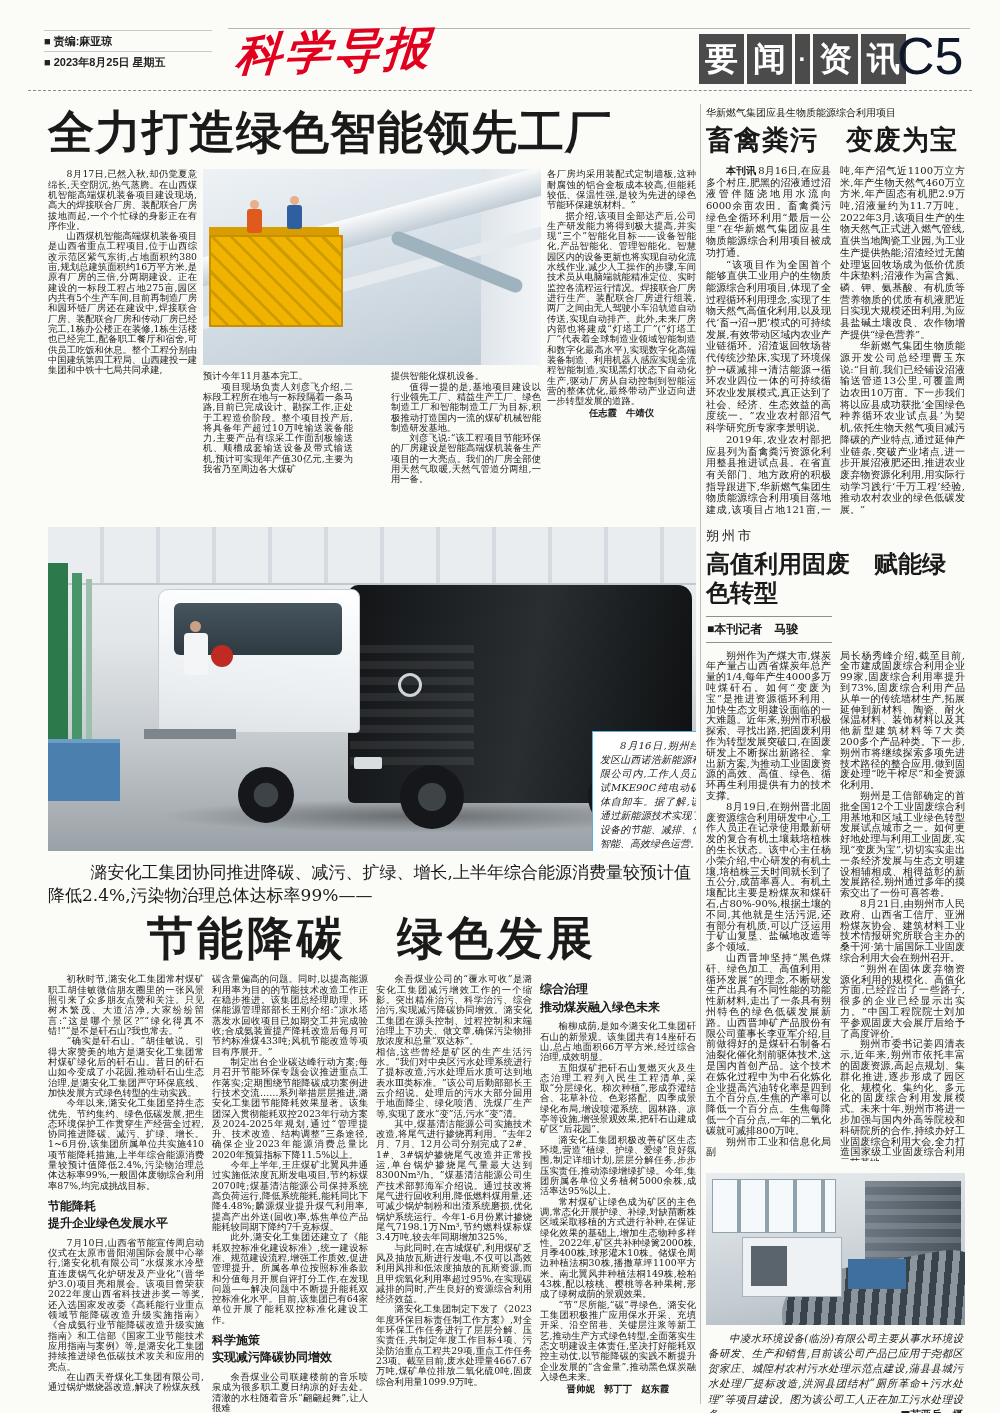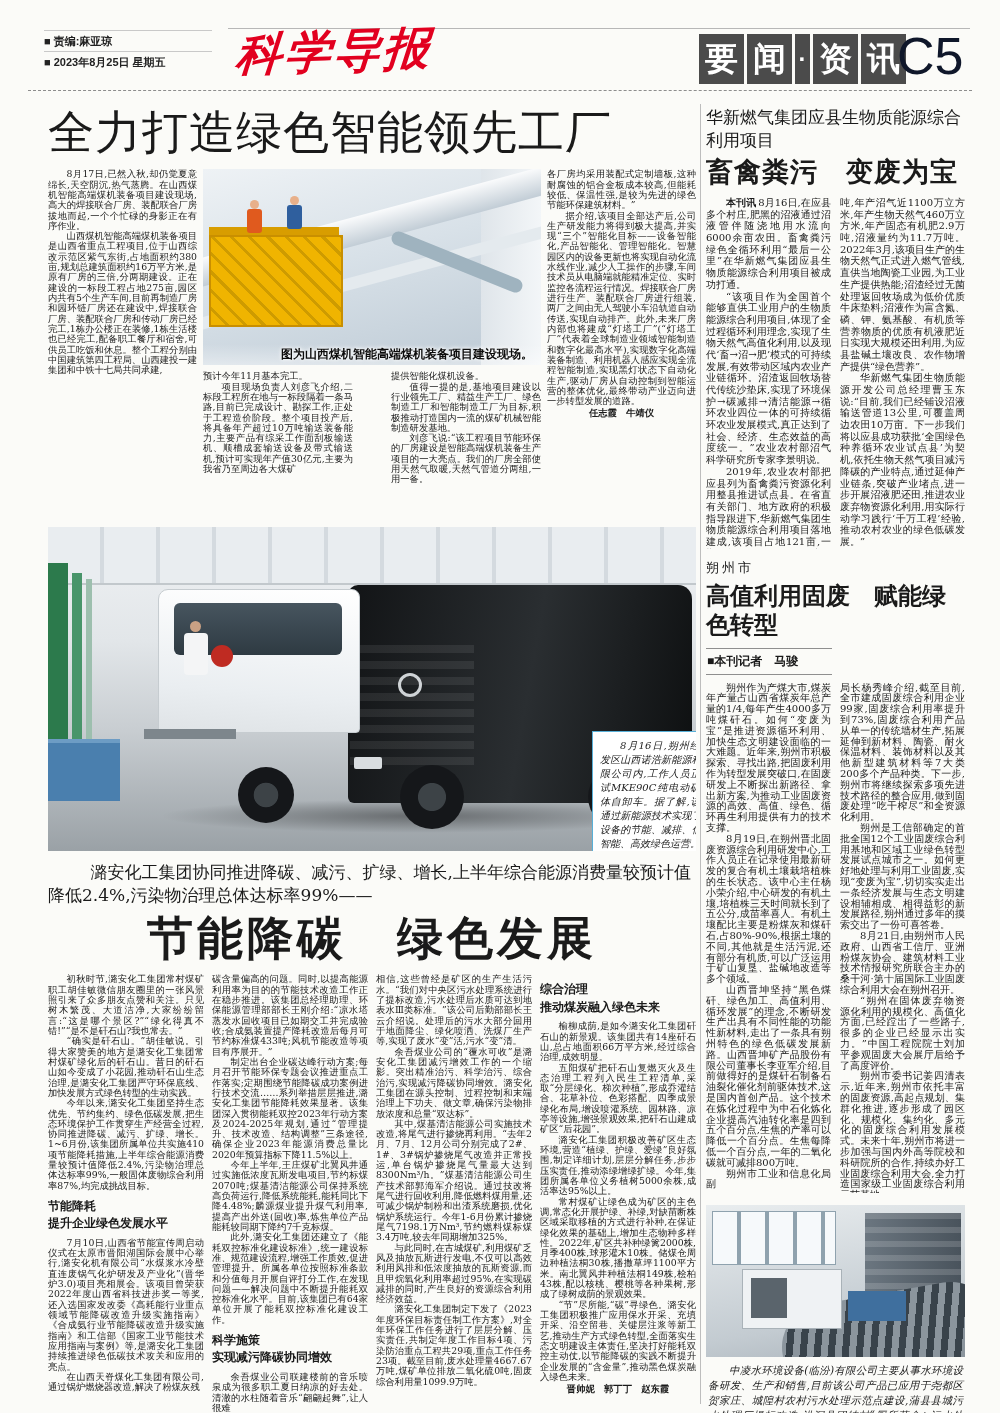--- a/index.html
+++ b/index.html
@@ -24,21 +24,21 @@
   .leftcol{position:absolute;left:48px;top:104px;width:648px;}
   .rightcol{position:absolute;left:706px;top:104px;width:259px;}
   
   .para{margin:0;text-indent:2em;text-align:justify;overflow-wrap:break-word;}
   .para.cont{text-indent:0;}
   .subhead{font-family:"Liberation Sans",sans-serif;font-weight:bold;font-size:12px;line-height:1.45;
            margin:7px 0 5px;white-space:pre-line;}
   .credit-line{text-align:center;font-weight:bold;margin:2px 0 0;text-indent:0;}
   
   .kicker1{font-size:16px;letter-spacing:6px;}
-  .headline1{font-size:46px;font-weight:400;font-family:"Liberation Sans",sans-serif;
+  .headline1{font-size:46px;font-weight:700;font-family:"Liberation Sans",sans-serif;
              letter-spacing:1px;line-height:1.05;margin:4px 0 13px;}
   .ma-body{display:flex;gap:6px;height:350px;overflow:hidden;font-size:9.3px;line-height:1.11;}
   .ma-c{width:149px;flex:none;}
   .ma-mid{width:338px;flex:none;display:flex;flex-direction:column;}
   .midcols{display:flex;gap:38px;flex:1;overflow:hidden;}
   .midcol{flex:1;}
   
   .photo1{position:relative;height:196px;margin-bottom:6px;overflow:hidden;
           background:linear-gradient(165deg,#eef2f5 0%,#d8e1e8 45%,#bcc9d4 100%);}
   .p1-beam{position:absolute;left:-30px;top:34px;width:470px;height:28px;transform:rotate(-15deg);
@@ -88,21 +88,21 @@
         text-align:justify;overflow:hidden;}
   .tcap p{margin:0;text-indent:2em;}
   .capcredit{font-style:normal;font-weight:bold;float:right;}
   
   .luan{margin-top:10px;}
   .luan-intro{font-size:17px;font-weight:normal;line-height:1.32;text-indent:2.5em;width:646px;margin:0;}
   .luan-head{font-size:46px;font-weight:900;text-align:center;letter-spacing:4px;margin:8px 0 12px;line-height:1.05;}
   .luan-cols{display:flex;gap:8px;height:438px;overflow:hidden;font-size:9.3px;line-height:1.11;}
   .lc{width:156px;flex:none;}
   
-  .kicker2{font-size:17px;margin:2px 0 4px;}
+  .kicker2{font-size:10px;margin:2px 0 4px;}
   .head2{font-size:27px;font-weight:900;letter-spacing:1px;margin:4px 0 10px;line-height:1.15;}
   .twocol{display:flex;gap:9px;overflow:hidden;font-size:10px;line-height:1.17;}
   .tc{width:125px;flex:none;}
   .bio-body{height:352px;}
   .lead{font-family:"Liberation Sans",sans-serif;margin-right:2px;}
   .shz{margin-top:10px;}
   .kicker3{font-size:13px;letter-spacing:3px;}
   .head3{font-size:24px;font-weight:900;margin:5px 0 8px;line-height:1.2;}
   .byline{font-size:12px;font-weight:bold;font-family:"Liberation Sans",sans-serif;width:124px;
           border-top:1px solid #8f8f8f;border-bottom:1px solid #8f8f8f;padding:4px 1px;margin:0 0 8px;}
@@ -161,21 +161,20 @@
         <div class="ma-mid">
           <div class="photo1">
             <div class="p1-wall"></div>
             <div class="p1-beam"></div>
             <div class="p1-pipe"></div>
             <div class="p1-duct"></div>
             <div class="p1-rail"></div>
             <div class="wkr" style="left:44px;top:40px;background:#e05a1e;"></div>
             <div class="wkr" style="left:84px;top:36px;background:#2f5f9e;"></div>
             <div class="p1-lift"></div>
-            <div class="p1cap">图为山西煤机智能高端煤机装备项目建设现场。</div>
           </div>
           <div class="midcols">
             <div class="midcol">
                 <p class="para cont">预计今年11月基本完工。</p>
                 <p class="para">项目现场负责人刘彦飞介绍,二标段工程所在地与一标段隔着一条马路,目前已完成设计、勘探工作,正处于工程造价阶段。整个项目投产后,将具备年产超过10万吨输送装备能力,主要产品有综采工作面刮板输送机、顺槽成套输送设备及带式输送机,预计可实现年产值30亿元,主要为我省乃至周边各大煤矿</p>
               </div>
             <div class="midcol">
                 <p class="para cont">提供智能化煤机设备。</p>
                 <p class="para">值得一提的是,基地项目建设以行业领先工厂、精益生产工厂、绿色制造工厂和智能制造工厂为目标,积极推动打造国内一流的煤矿机械智能制造研发基地。</p>
                 <p class="para">刘彦飞说:“该工程项目节能环保的厂房建设是智能高端煤机装备生产项目的一大亮点。我们的厂房全部使用天然气取暖,天然气管道分两组,一用一备。</p>
@@ -231,22 +230,22 @@
         <div class="lc">
             <p class="para cont">碳含量偏高的问题。同时,以提高能源利用率为目的的节能技术改造工作正在稳步推进。该集团总经理助理、环保能源管理部部长王刚介绍:“凉水塔蒸发水回收项目已如期交工并完成验收;合成氨装置提产降耗改造后每月可节约标准煤433吨;风机节能改造等项目有序展开。”</p>
             <p class="para">制定出台企业碳达峰行动方案;每月召开节能环保专题会议推进重点工作落实;定期围绕节能降碳成功案例进行技术交流……系列举措层层推进,潞安化工集团节能降耗效果显著。该集团深入贯彻能耗双控2023年行动方案及2024-2025年规划,通过“管理提升、技术改造、结构调整”三条途径,确保企业2023年能源消费总量比2020年预算指标下降11.5%以上。</p>
             <p class="para">今年上半年,王庄煤矿北翼风井通过实施低浓度瓦斯发电项目,节约标煤2070吨;煤基清洁能源公司保持系统高负荷运行,降低系统能耗,能耗同比下降4.48%;麟源煤业提升煤气利用率,提高产出外送(回收)率,炼焦单位产品能耗较同期下降约7千克标煤。</p>
             <p class="para">此外,潞安化工集团还建立了《能耗双控标准化建设标准》,统一建设标准、规范建设流程,增强工作质效,促进管理提升。所属各单位按照标准条款和分值每月开展自评打分工作,在发现问题——解决问题中不断提升能耗双控标准化水平。目前,该集团已有64家单位开展了能耗双控标准化建设工作。</p>
             <div class="subhead">科学施策
 实现减污降碳协同增效</div>
             <p class="para">余吾煤业公司联建楼前的音乐喷泉成为很多职工夏日纳凉的好去处。清澈的水柱随着音乐“翩翩起舞”,让人很难</p>
           </div>
         <div class="lc">
+            <p class="para">余吾煤业公司的“覆水可收”是潞安化工集团减污增效工作的一个缩影。突出精准治污、科学治污、综合治污,实现减污降碳协同增效。潞安化工集团在源头控制、过程控制和末端治理上下功夫、做文章,确保污染物排放浓度和总量“双达标”。</p>
             <p class="para cont">相信,这些曾经是矿区的生产生活污水。“我们对中央区污水处理系统进行了提标改造,污水处理后水质可达到地表水Ⅲ类标准。”该公司后勤部部长王云介绍说。处理后的污水大部分回用于地面降尘、绿化喷洒、洗煤厂生产等,实现了废水“变”活,污水“变”清。</p>
-            <p class="para">余吾煤业公司的“覆水可收”是潞安化工集团减污增效工作的一个缩影。突出精准治污、科学治污、综合治污,实现减污降碳协同增效。潞安化工集团在源头控制、过程控制和末端治理上下功夫、做文章,确保污染物排放浓度和总量“双达标”。</p>
             <p class="para">其中,煤基清洁能源公司实施技术改造,将尾气进行掺烧再利用。“去年2月、7月、12月公司分别完成了2#、1#、3#锅炉掺烧尾气改造并正常投运,单台锅炉掺烧尾气量最大达到8300Nm³/h。”煤基清洁能源公司生产技术部郭海军介绍说。通过技改将尾气进行回收利用,降低燃料煤用量,还可减少锅炉制粉和出渣系统磨损,优化锅炉系统运行。今年1-6月份累计掺烧尾气7198.1万Nm³,节约燃料煤标煤3.4万吨,较去年同期增加325%。</p>
             <p class="para">与此同时,在古城煤矿,利用煤矿乏风及抽放瓦斯进行发电,不仅可以高效利用风排和低浓度抽放的瓦斯资源,而且甲烷氧化利用率超过95%,在实现碳减排的同时,产生良好的资源综合利用经济效益。</p>
             <p class="para">潞安化工集团制定下发了《2023年度环保目标责任制工作方案》,对全年环保工作任务进行了层层分解、压实责任,共制定年度工作目标4项、污染防治重点工程共29项,重点工作任务23项。截至目前,废水处理量4667.67万吨,煤矿单位排放二氧化硫0吨,固废综合利用量1099.9万吨。</p>
           </div>
         <div class="lc">
             <div class="subhead">综合治理
 推动煤炭融入绿色未来</div>
             <p class="para">榆柳成荫,是如今潞安化工集团矸石山的新景观。该集团共有14座矸石山,总占地面积66万平方米,经过综合治理,成效明显。</p>
             <p class="para">五阳煤矿把矸石山复燃灭火及生态治理工程列入民生工程清单,采取“分层绿化、梯次种植”,形成乔灌结合、花草补位、色彩搭配、四季成景绿化布局,增设喷灌系统、园林路、凉亭等设施,增强景观效果,把矸石山建成矿区“后花园”。</p>
             <p class="para">潞安化工集团积极改善矿区生态环境,营造“植绿、护绿、爱绿”良好氛围,制定详细计划,层层分解任务,步步压实责任,推动添绿增绿扩绿。今年,集团所属各单位义务植树5000余株,成活率达95%以上。</p>

